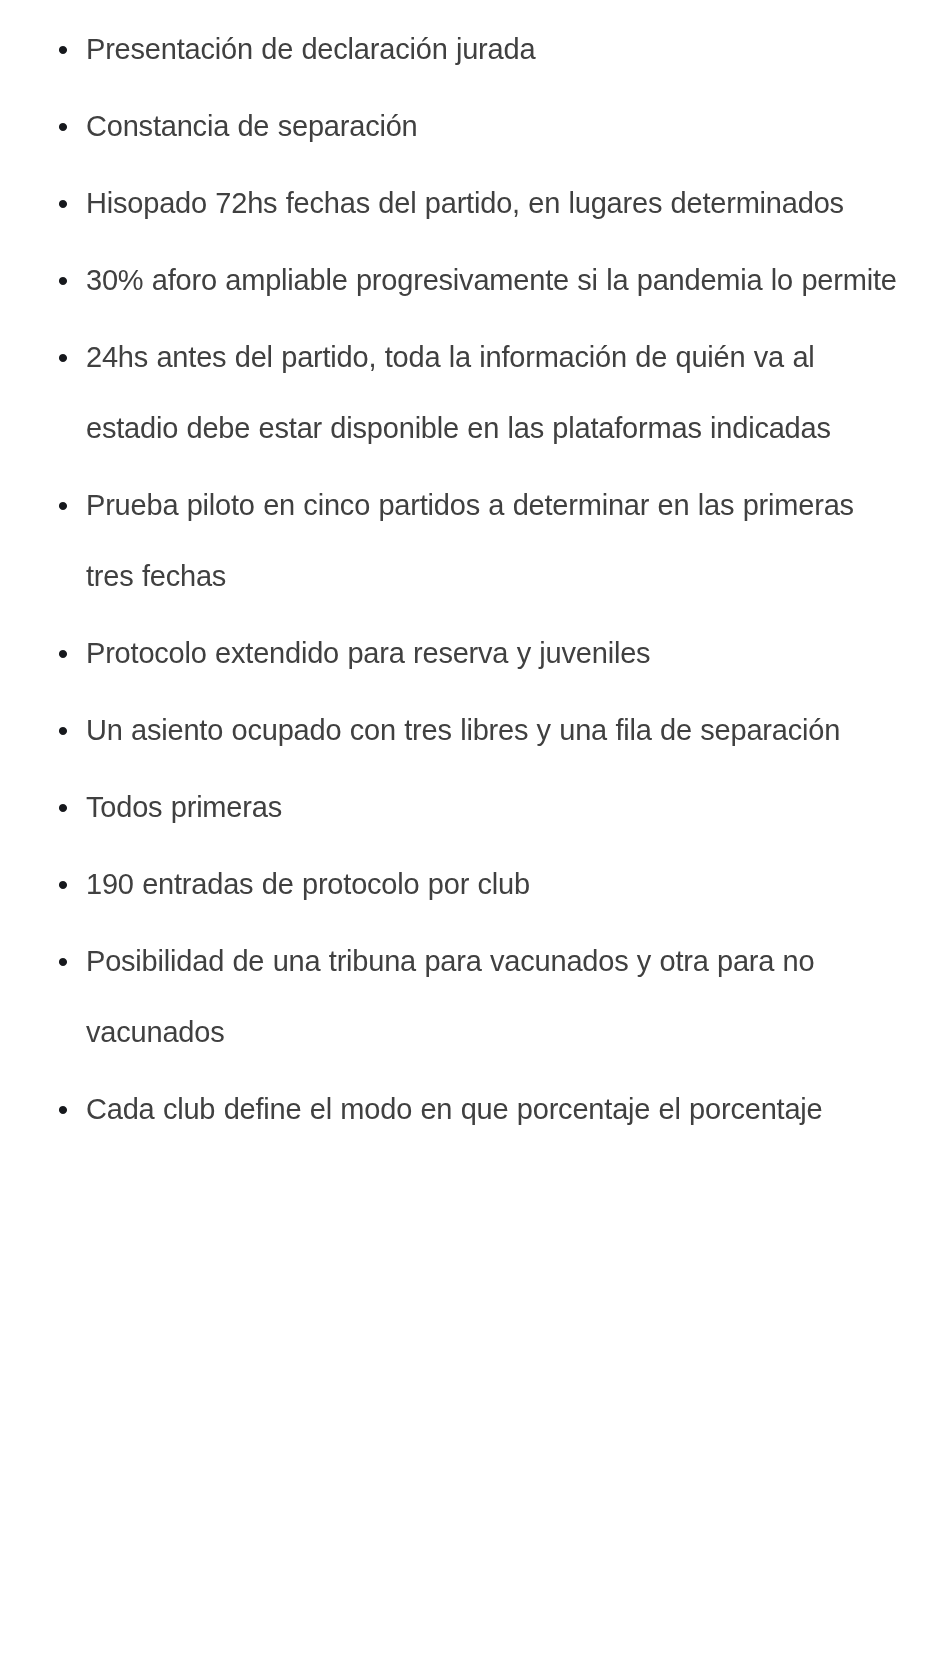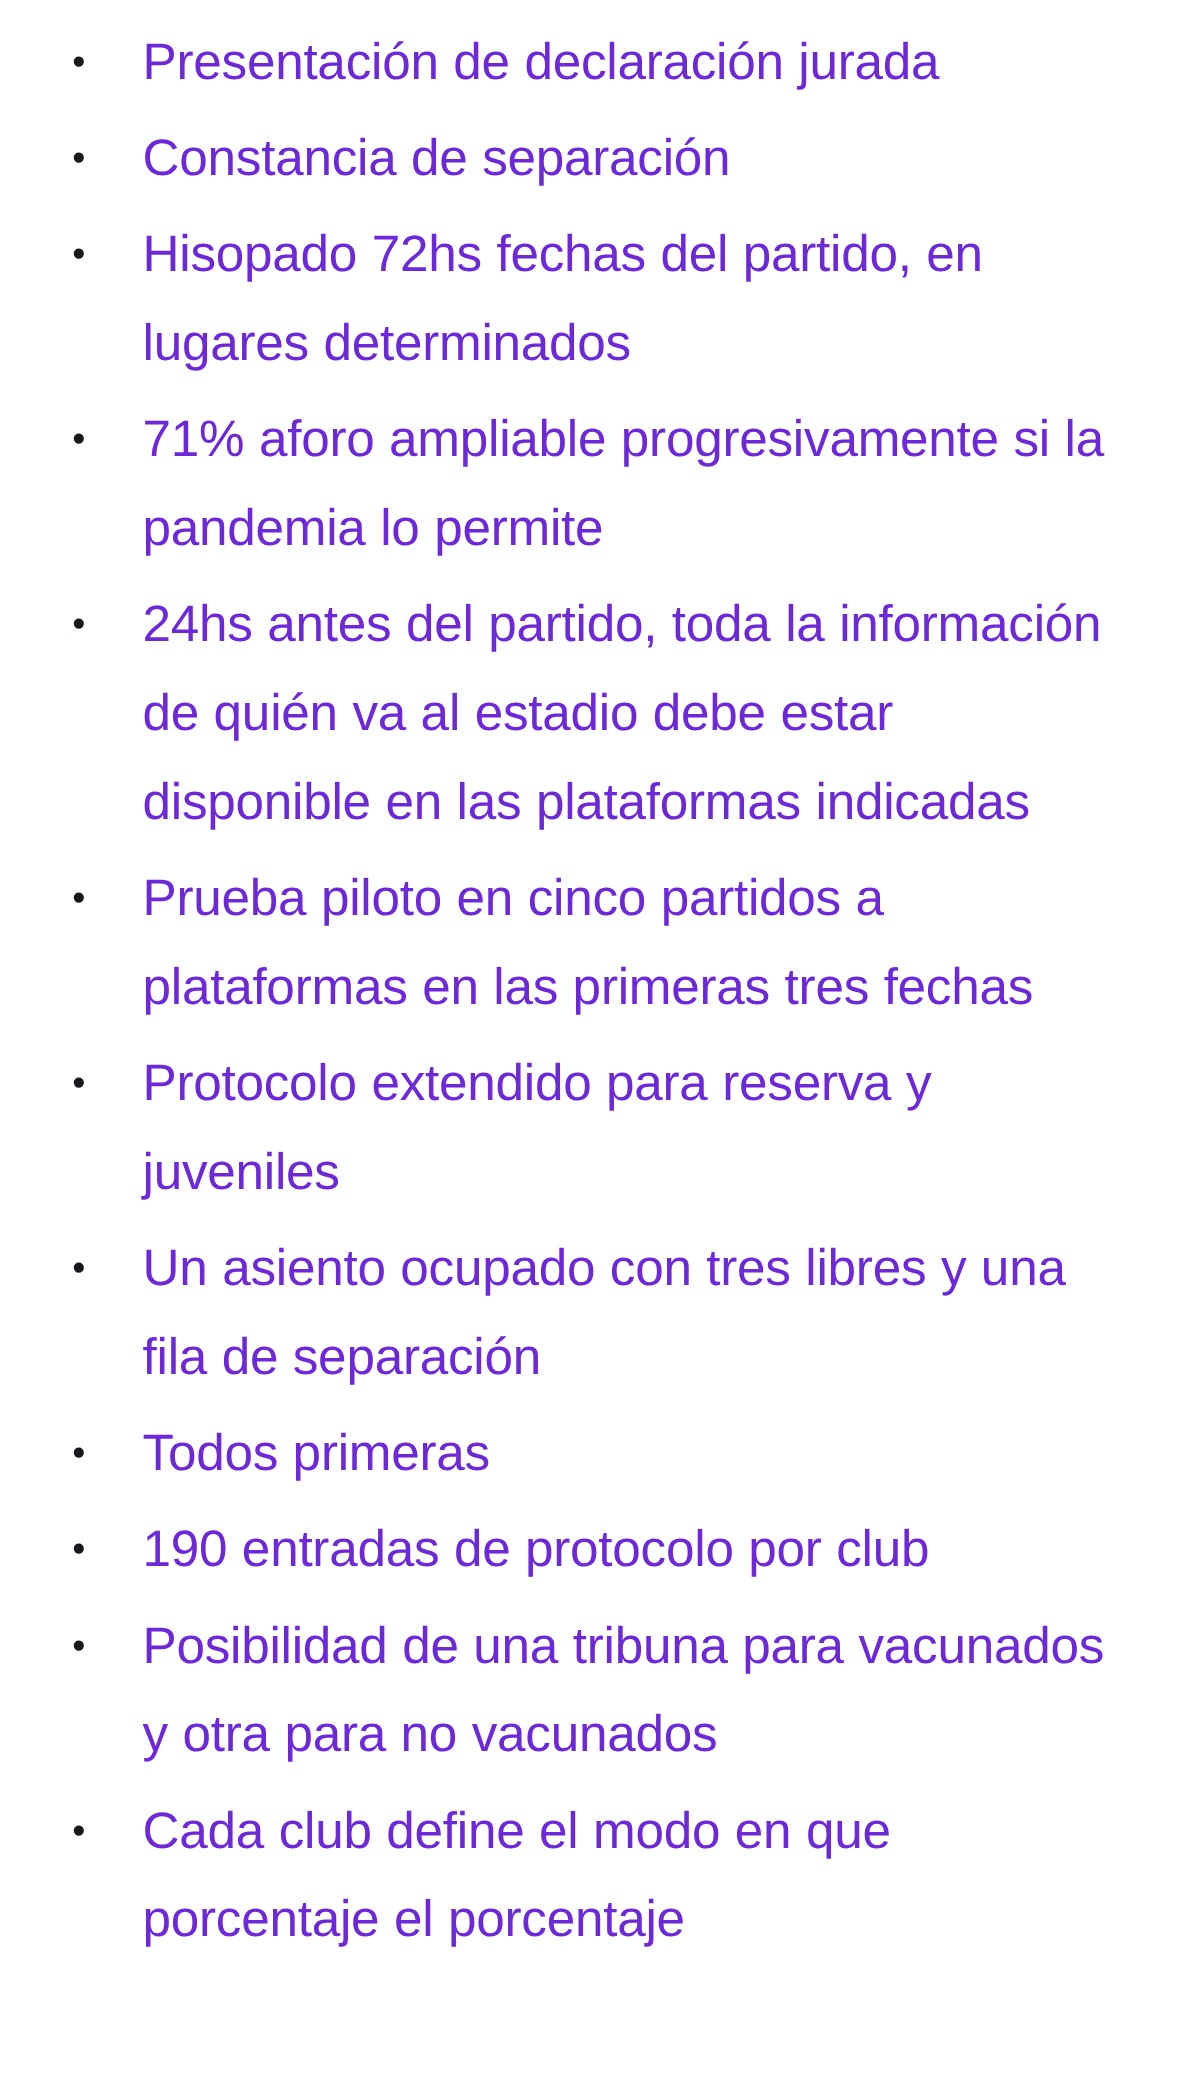--- a/index.html
+++ b/index.html
@@ -36,27 +36,26 @@
     width: 46px;
     display: flex;
     justify-content: center;
     align-items: flex-start;
     font-size: 30px;
     line-height: 71px;
     color: #16181c;
   }
   li.bullet-item .bullet-text {
     flex: 1 1 auto;
-    font-size: 41px;
+    font-size: 29px;
     line-height: 71px;
     letter-spacing: -0.2px;
-    color: #6d28d9;
+    color: #404040;
     font-weight: 400;
     word-spacing: 0.5px;
-    margin-left: 28px;
   }
 </style>
 </head>
 <body>
 
 <div class="doc">
   <ul class="bullet-list">
     <li class="bullet-item">
       <span class="bullet-dot">•</span>
       <span class="bullet-text">Presentación de declaración jurada</span>
@@ -64,29 +63,29 @@
     <li class="bullet-item">
       <span class="bullet-dot">•</span>
       <span class="bullet-text">Constancia de separación</span>
     </li>
     <li class="bullet-item">
       <span class="bullet-dot">•</span>
       <span class="bullet-text">Hisopado 72hs fechas del partido, en lugares determinados</span>
     </li>
     <li class="bullet-item">
       <span class="bullet-dot">•</span>
-      <span class="bullet-text">71% aforo ampliable progresivamente si la pandemia lo permite</span>
+      <span class="bullet-text">30% aforo ampliable progresivamente si la pandemia lo permite</span>
     </li>
     <li class="bullet-item">
       <span class="bullet-dot">•</span>
       <span class="bullet-text">24hs antes del partido, toda la información de quién va al estadio debe estar disponible en las plataformas indicadas</span>
     </li>
     <li class="bullet-item">
       <span class="bullet-dot">•</span>
-      <span class="bullet-text">Prueba piloto en cinco partidos a plataformas en las primeras tres fechas</span>
+      <span class="bullet-text">Prueba piloto en cinco partidos a determinar en las primeras tres fechas</span>
     </li>
     <li class="bullet-item">
       <span class="bullet-dot">•</span>
       <span class="bullet-text">Protocolo extendido para reserva y juveniles</span>
     </li>
     <li class="bullet-item">
       <span class="bullet-dot">•</span>
       <span class="bullet-text">Un asiento ocupado con tres libres y una fila de separación</span>
     </li>
     <li class="bullet-item">

